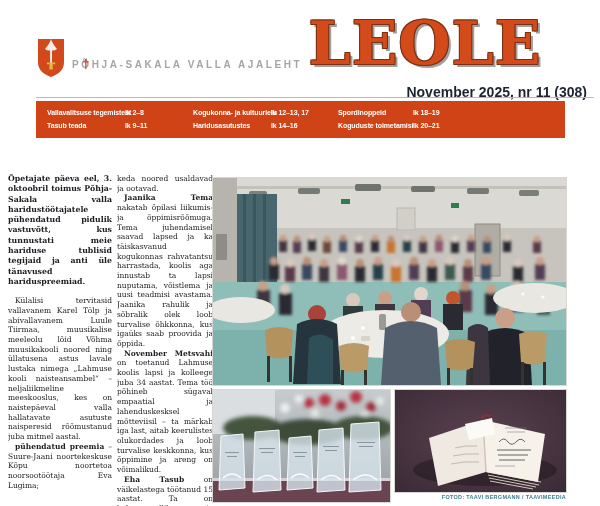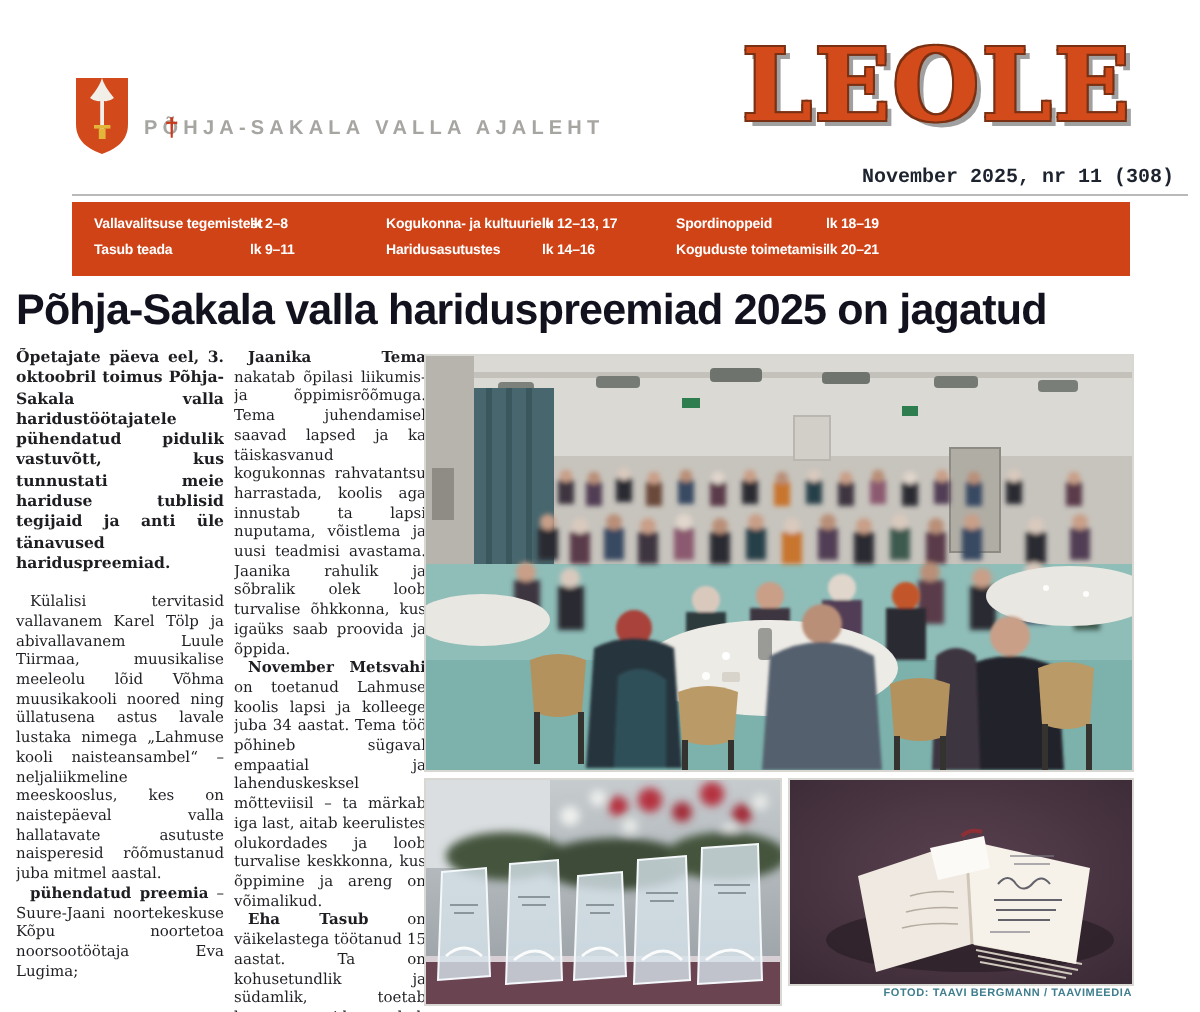--- a/index.html
+++ b/index.html
@@ -6,26 +6,26 @@
   .page{position:relative;width:600px;height:506px;background:#ffffff;overflow:hidden;
         font-family:"Liberation Sans",sans-serif;padding-left:28px;}
 
   
   .crest{position:absolute;left:37px;top:38px;width:28px;height:40px;}
   .tagline{position:absolute;left:72px;top:59px;font-size:10px;font-weight:bold;
            letter-spacing:2.6px;color:#a7a5a2;white-space:nowrap;}
   .tagline .o-wrap{position:relative;display:inline-block;}
   .tagline .sword{position:absolute;left:1px;top:-3px;color:#c8391b;font-size:13px;
                   letter-spacing:0;font-weight:bold;}
-  .logo{position:absolute;left:284px;top:4px;width:282px;text-align:right;
-        font-family:"DejaVu Serif",serif;font-weight:bold;font-size:50px;line-height:78px;
+  .logo{position:absolute;left:284px;top:4px;width:282px;text-align:center;
+        font-family:"DejaVu Serif",serif;font-weight:bold;font-size:60px;line-height:78px;
         color:#d44b1b;letter-spacing:1px;
         text-shadow:-1px -1px 0 #7a3113,1px -1px 0 #7a3113,-1px 1px 0 #7a3113,
                     1px 1px 0 #7a3113,3px 3px 0 #a0a0a0;}
-  .issue{position:absolute;right:41px;top:84px;font-size:10px;font-weight:bold;color:#1d2430;font-family:Liberation Mono, monospace;}
+  .issue{position:absolute;right:41px;top:84px;font-size:14px;font-weight:bold;color:#1d2430;}
   .mast-rule{position:absolute;left:36px;right:34px;top:97px;height:1px;background:#b9b9b9;}
 
   
   .navbar{position:absolute;left:36px;top:101px;width:529px;height:37px;background:#cf4317;}
   .nav-group{position:absolute;top:5px;}
   .nav-group.g1{left:11px;width:146px;}
   .nav-group.g2{left:157px;width:145px;}
   .nav-group.g3{left:302px;width:220px;}
   .nav-row{display:flex;height:13px;line-height:13px;color:#ffffff;
            font-size:7px;font-weight:bold;letter-spacing:-0.1px;white-space:nowrap;}
@@ -100,28 +100,28 @@
         <span class="nav-label">Spordinoppeid</span>
         <span class="nav-pages">lk 18–19</span>
       </div>
       <div class="nav-row">
         <span class="nav-label">Koguduste toimetamisi</span>
         <span class="nav-pages">lk 20–21</span>
       </div>
     </div>
   </div>
 
-  <div class="headline">Põhja-Sakala valla hariduspreemiad 2025 on jagatud</div>
 
   <div class="article-col col1" id="article-col1">
       <p class="para lead">Õpetajate päeva eel, 3. oktoobril toimus Põhja-Sakala valla haridustöötajatele pühendatud pidulik vastuvõtt, kus tunnustati meie hariduse tublisid tegijaid ja anti üle tänavused hariduspreemiad.</p>
       <p class="para indent">Külalisi tervitasid vallavanem Karel Tölp ja abivallavanem Luule Tiirmaa, muusikalise meeleolu lõid Võhma muusikakooli noored ning üllatusena astus lavale lustaka nimega „Lahmuse kooli naisteansambel“ – neljaliikmeline meeskooslus, kes on naistepäeval valla hallatavate asutuste naisperesid rõõmustanud juba mitmel aastal.</p>
       <p class="para indent"><b>pühendatud preemia</b> – Suure-Jaani noortekeskuse Kõpu noortetoa noorsootöötaja Eva Lugima;</p>
     </div>
   <div class="article-col col2" id="article-col2">
+      <p class="para noindent">keda noored usaldavad ja ootavad.</p>
       <p class="para indent"><b>Jaanika Tema</b> nakatab õpilasi liikumis- ja õppimisrõõmuga. Tema juhendamisel saavad lapsed ja ka täiskasvanud kogukonnas rahvatantsu harrastada, koolis aga innustab ta lapsi nuputama, võistlema ja uusi teadmisi avastama. Jaanika rahulik ja sõbralik olek loob turvalise õhkkonna, kus igaüks saab proovida ja õppida.</p>
       <p class="para indent"><b>November Metsvahi</b> on toetanud Lahmuse koolis lapsi ja kolleege juba 34 aastat. Tema töö põhineb sügaval empaatial ja lahenduskesksel mõtteviisil – ta märkab iga last, aitab keerulistes olukordades ja loob turvalise keskkonna, kus õppimine ja areng on võimalikud.</p>
       <p class="para indent"><b>Eha Tasub</b> on väikelastega töötanud 15 aastat. Ta on kohusetundlik ja südamlik, toetab lapsevanemaid, pakub lastele põnevaid õppekäike ja õpetab märkama loodust enda ümber. Eha on ka uuenduste tooja – näiteks on ta toonud lasteaeda Toidukooli projekti ning osaleb aktiivselt maakondlikel koolitustel ja aine-</p>
     </div>
 
   <div class="photo photo-main">
     <svg viewBox="0 0 353 207" preserveAspectRatio="none">
       <defs>
         <filter id="b1" x="-10%" y="-10%" width="120%" height="120%">
             <feGaussianBlur stdDeviation="0.7"></feGaussianBlur>

